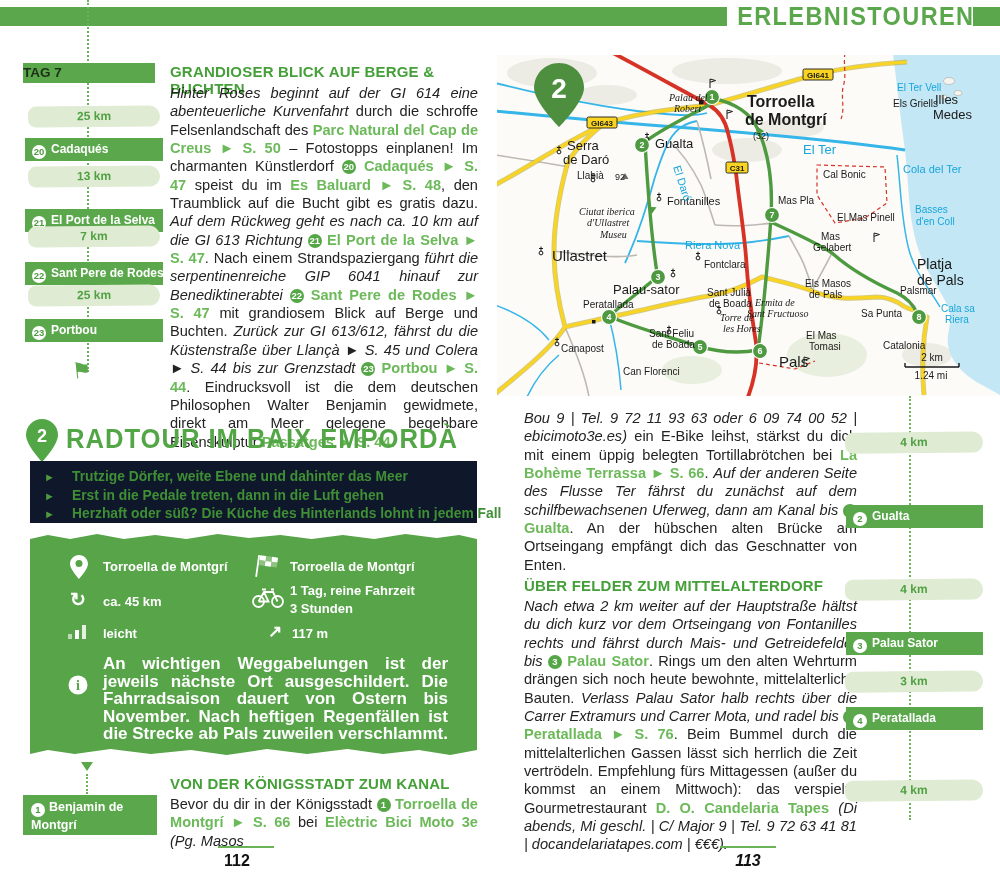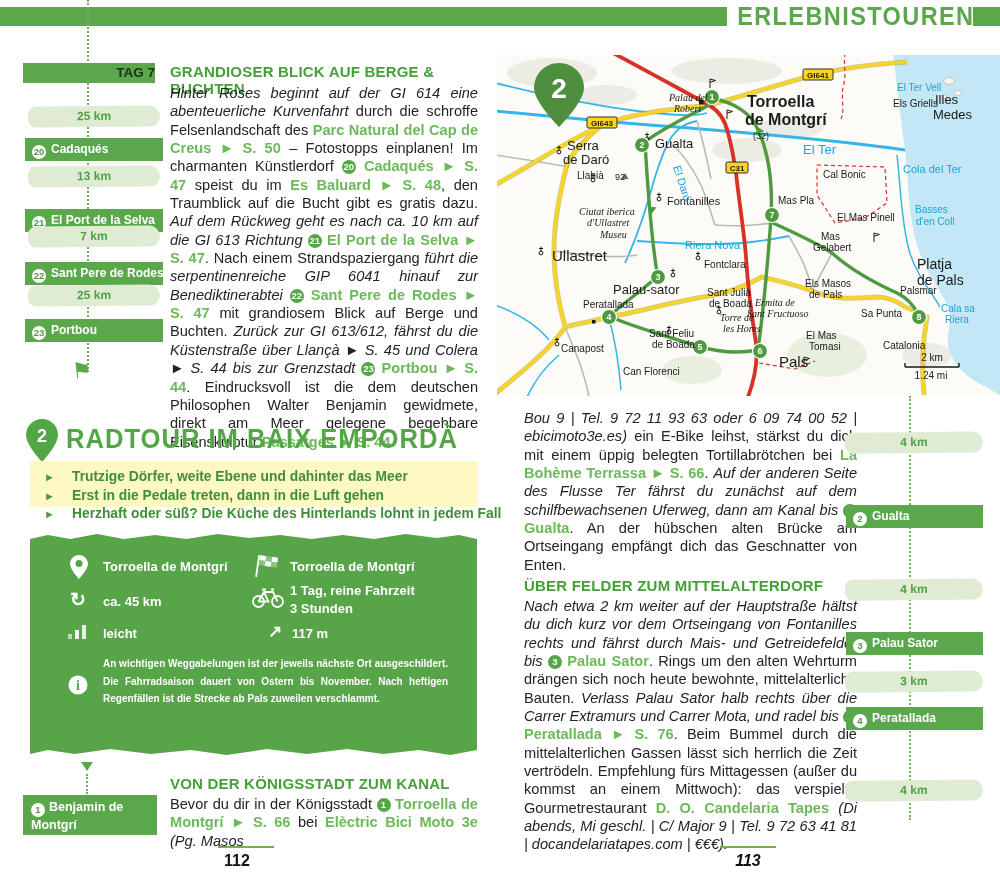--- a/index.html
+++ b/index.html
@@ -8,21 +8,21 @@
 
   
   .hdr-bar{position:absolute;top:7px;height:19px;background:#5aa84b;}
   .hdr-title{position:absolute;top:2px;left:730px;width:238px;text-align:center;
              font-size:25px;font-weight:700;color:#5aa84b;letter-spacing:1.5px;
              transform:scaleX(.94);transform-origin:center;white-space:nowrap;}
 
   
   .dotline{position:absolute;width:0;border-left:2px dotted #6ab357;}
   .tagbox{position:absolute;left:23px;top:63px;width:132px;height:20px;background:#5aa84b;
-          color:#1d2f18;font-weight:700;font-size:13.5px;text-align:right;line-height:20px;}
+          color:#1d2f18;font-weight:700;font-size:13.5px;text-align:left;line-height:20px;}
   .margin-col .wash{position:absolute;height:21px;background:#dfecd3;color:#51a043;
           font-weight:700;font-size:12px;text-align:center;line-height:21px;
           border-radius:10px 14px 12px 10px;transform:rotate(-.6deg);}
   .margin-col .stopbar{position:absolute;height:23px;background:#5aa84b;color:#fff;
           font-weight:700;font-size:12px;line-height:23px;white-space:nowrap;
           padding-left:7px;box-sizing:border-box;}
   .margin-col .stopnum{display:inline-block;width:14px;height:14px;border-radius:50%;
           background:#fff;color:#4e9a41;font-size:9.5px;line-height:14px;text-align:center;
           font-weight:700;vertical-align:-2px;margin-right:5px;}
   .lm .wash{left:28px;width:132px;} .lm .stopbar{left:25px;width:138px;}
@@ -38,37 +38,37 @@
   .wp{display:inline-block;width:14px;height:14px;border-radius:50%;background:#55a647;
       color:#fff;font-size:9.5px;font-weight:700;font-style:normal;text-align:center;
       line-height:14px;vertical-align:1px;}
 
   
   .tour2-title{position:absolute;left:66px;top:424px;font-size:27px;font-weight:700;
       color:#53a646;letter-spacing:1px;transform:scaleX(.95);transform-origin:left;white-space:nowrap;}
   .pin2{position:absolute;left:24px;top:418px;}
 
   
-  .hlbox{position:absolute;left:30px;top:461px;width:447px;height:46px;background:#fef9c3;
+  .hlbox{position:absolute;left:30px;top:461px;width:447px;height:62px;background:#0f172a;
       padding:7px 0 0 14px;box-sizing:border-box;}
   .hl-row{font-size:13.8px;font-weight:700;color:#3f8f35;line-height:17.5px;white-space:nowrap;}
   .hl-arrow{display:inline-block;width:28px;color:#4e9a41;font-size:11px;}
 
   
   .factbox{position:absolute;left:30px;top:533px;width:447px;height:224px;background:#58a449;
       color:#fff;
       clip-path:polygon(0 6px,4% 2px,9% 6px,15% 1px,21% 6px,28% 2px,35% 6px,42% 1px,49% 5px,
         56% 2px,63% 6px,70% 2px,77% 6px,84% 1px,91% 5px,96% 2px,100% 6px,
         100% calc(100% - 7px),94% calc(100% - 2px),87% calc(100% - 7px),79% calc(100% - 3px),
         71% calc(100% - 8px),62% calc(100% - 3px),53% calc(100% - 8px),44% calc(100% - 2px),
         36% calc(100% - 7px),27% calc(100% - 3px),18% calc(100% - 8px),10% calc(100% - 3px),
         4% calc(100% - 7px),0 calc(100% - 3px));}
   .fact-ic{position:absolute;}
   .fact-tx{position:absolute;font-size:13px;font-weight:700;white-space:nowrap;}
-  .fact-note{position:absolute;left:73px;top:122px;width:345px;font-size:10px;font-weight:700;
+  .fact-note{position:absolute;left:73px;top:122px;width:345px;font-size:17px;font-weight:700;
       line-height:17.6px;text-align:justify;}
   .glyph-ic{color:#fff;font-weight:700;}
 
   
   .startbox{position:absolute;left:23px;top:795px;width:134px;height:40px;background:#5aa84b;
       color:#fff;font-weight:700;font-size:12.5px;line-height:16px;padding:4px 0 0 8px;
       box-sizing:border-box;}
   .down-arrow{position:absolute;left:81px;top:762px;width:0;height:0;
       border-left:6px solid transparent;border-right:6px solid transparent;
       border-top:9px solid #5aa84b;}

